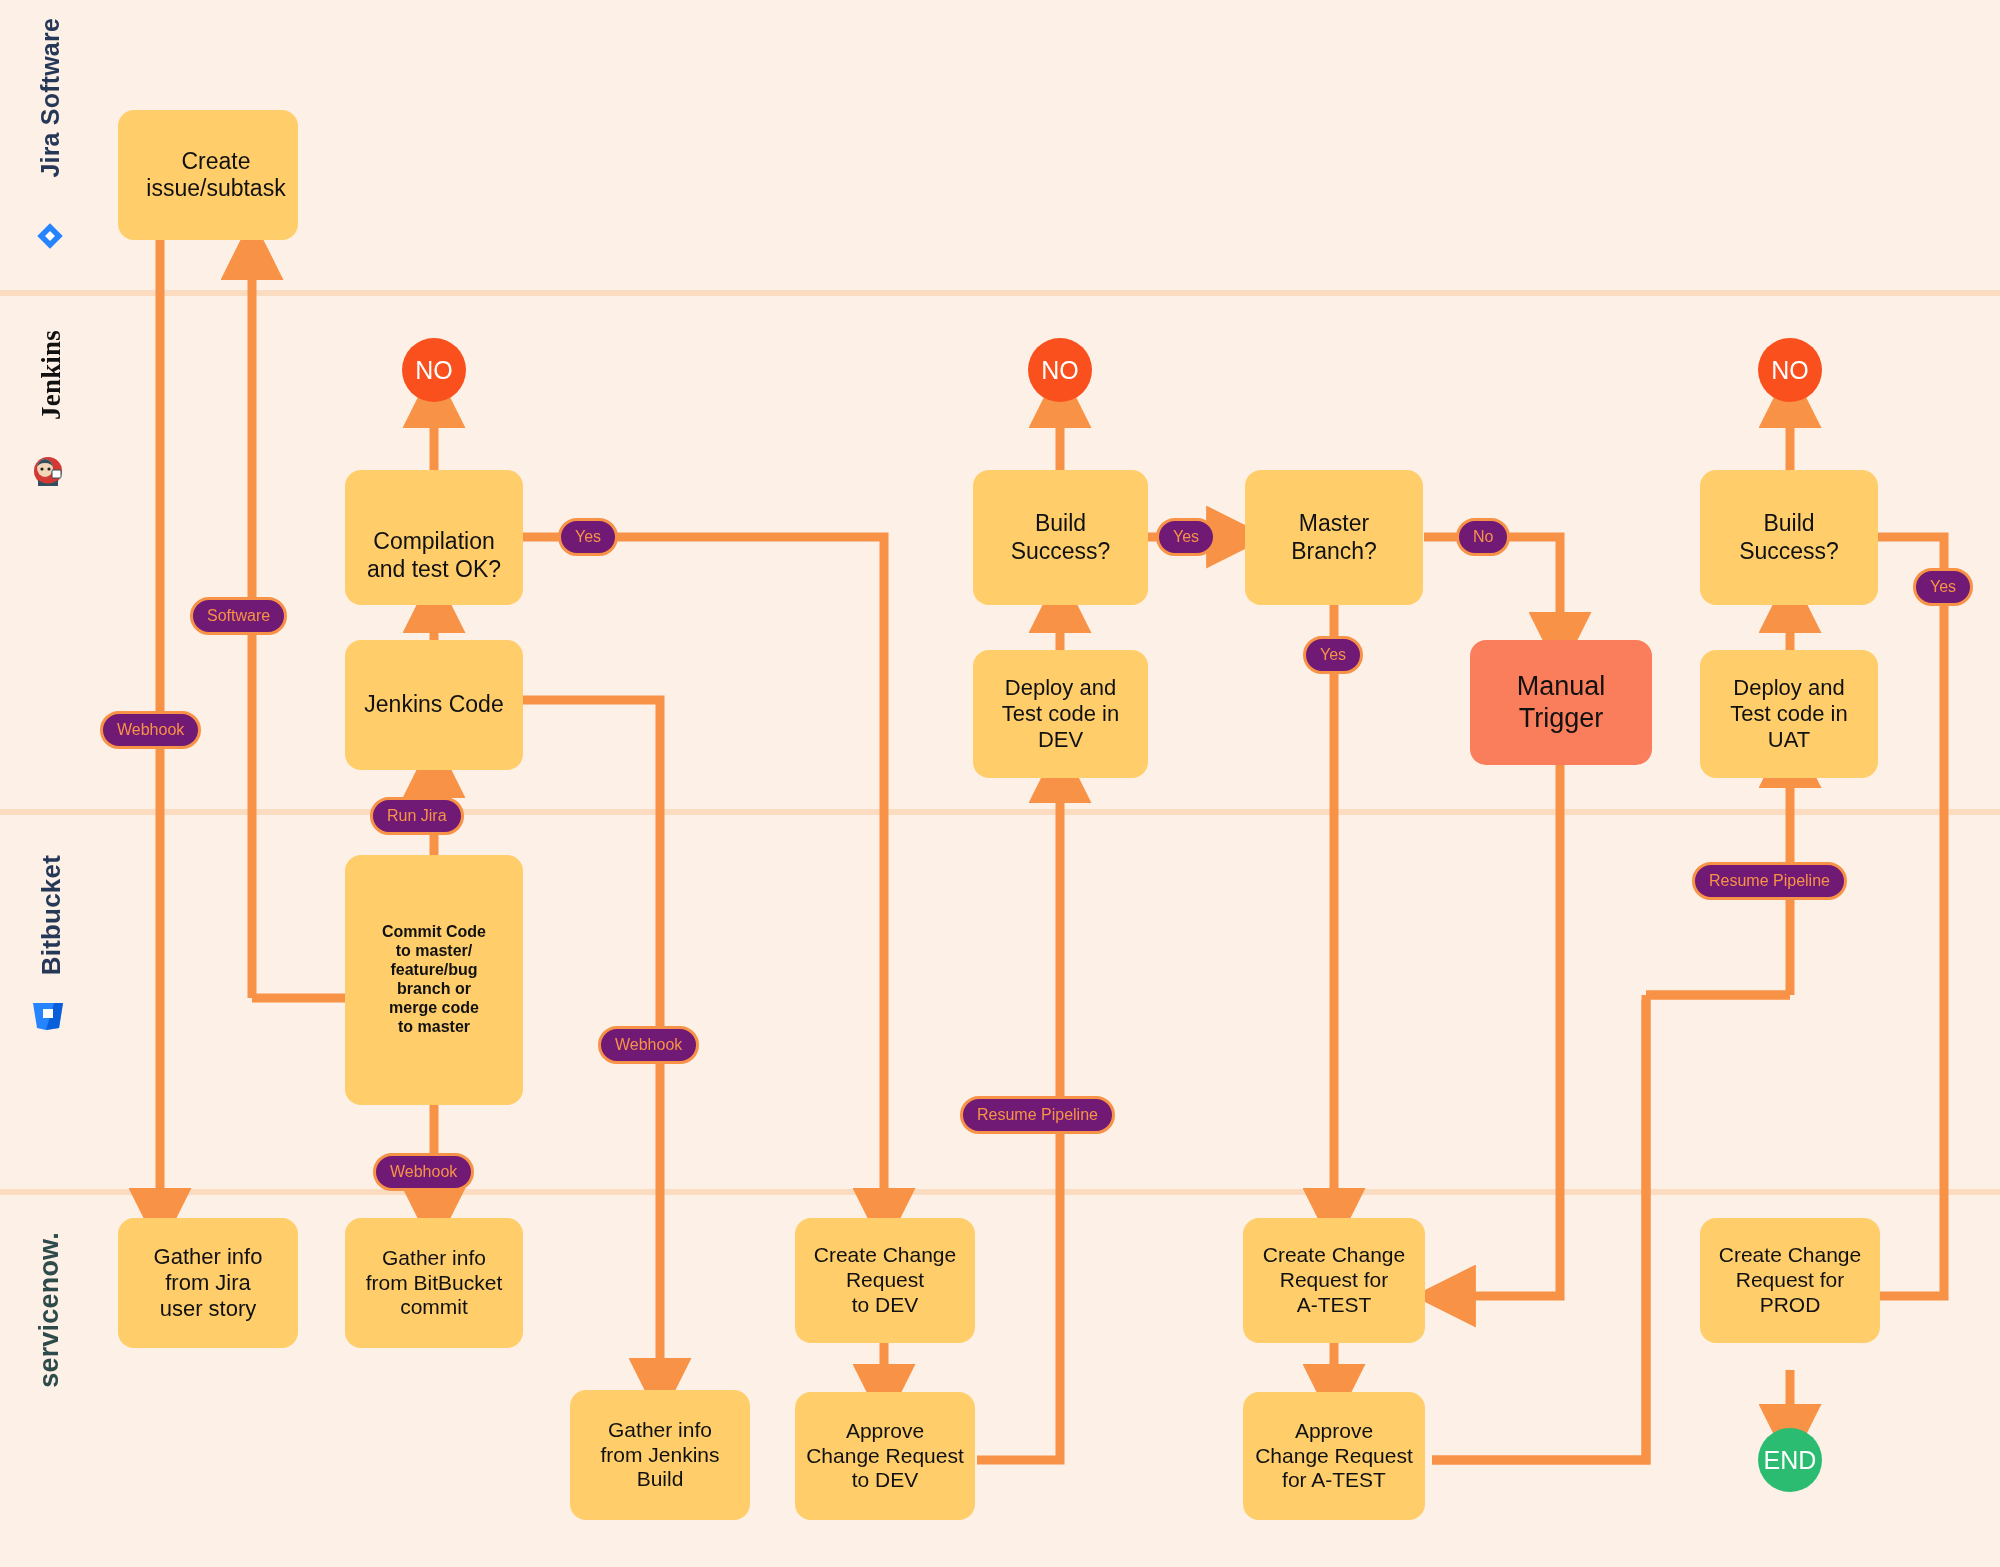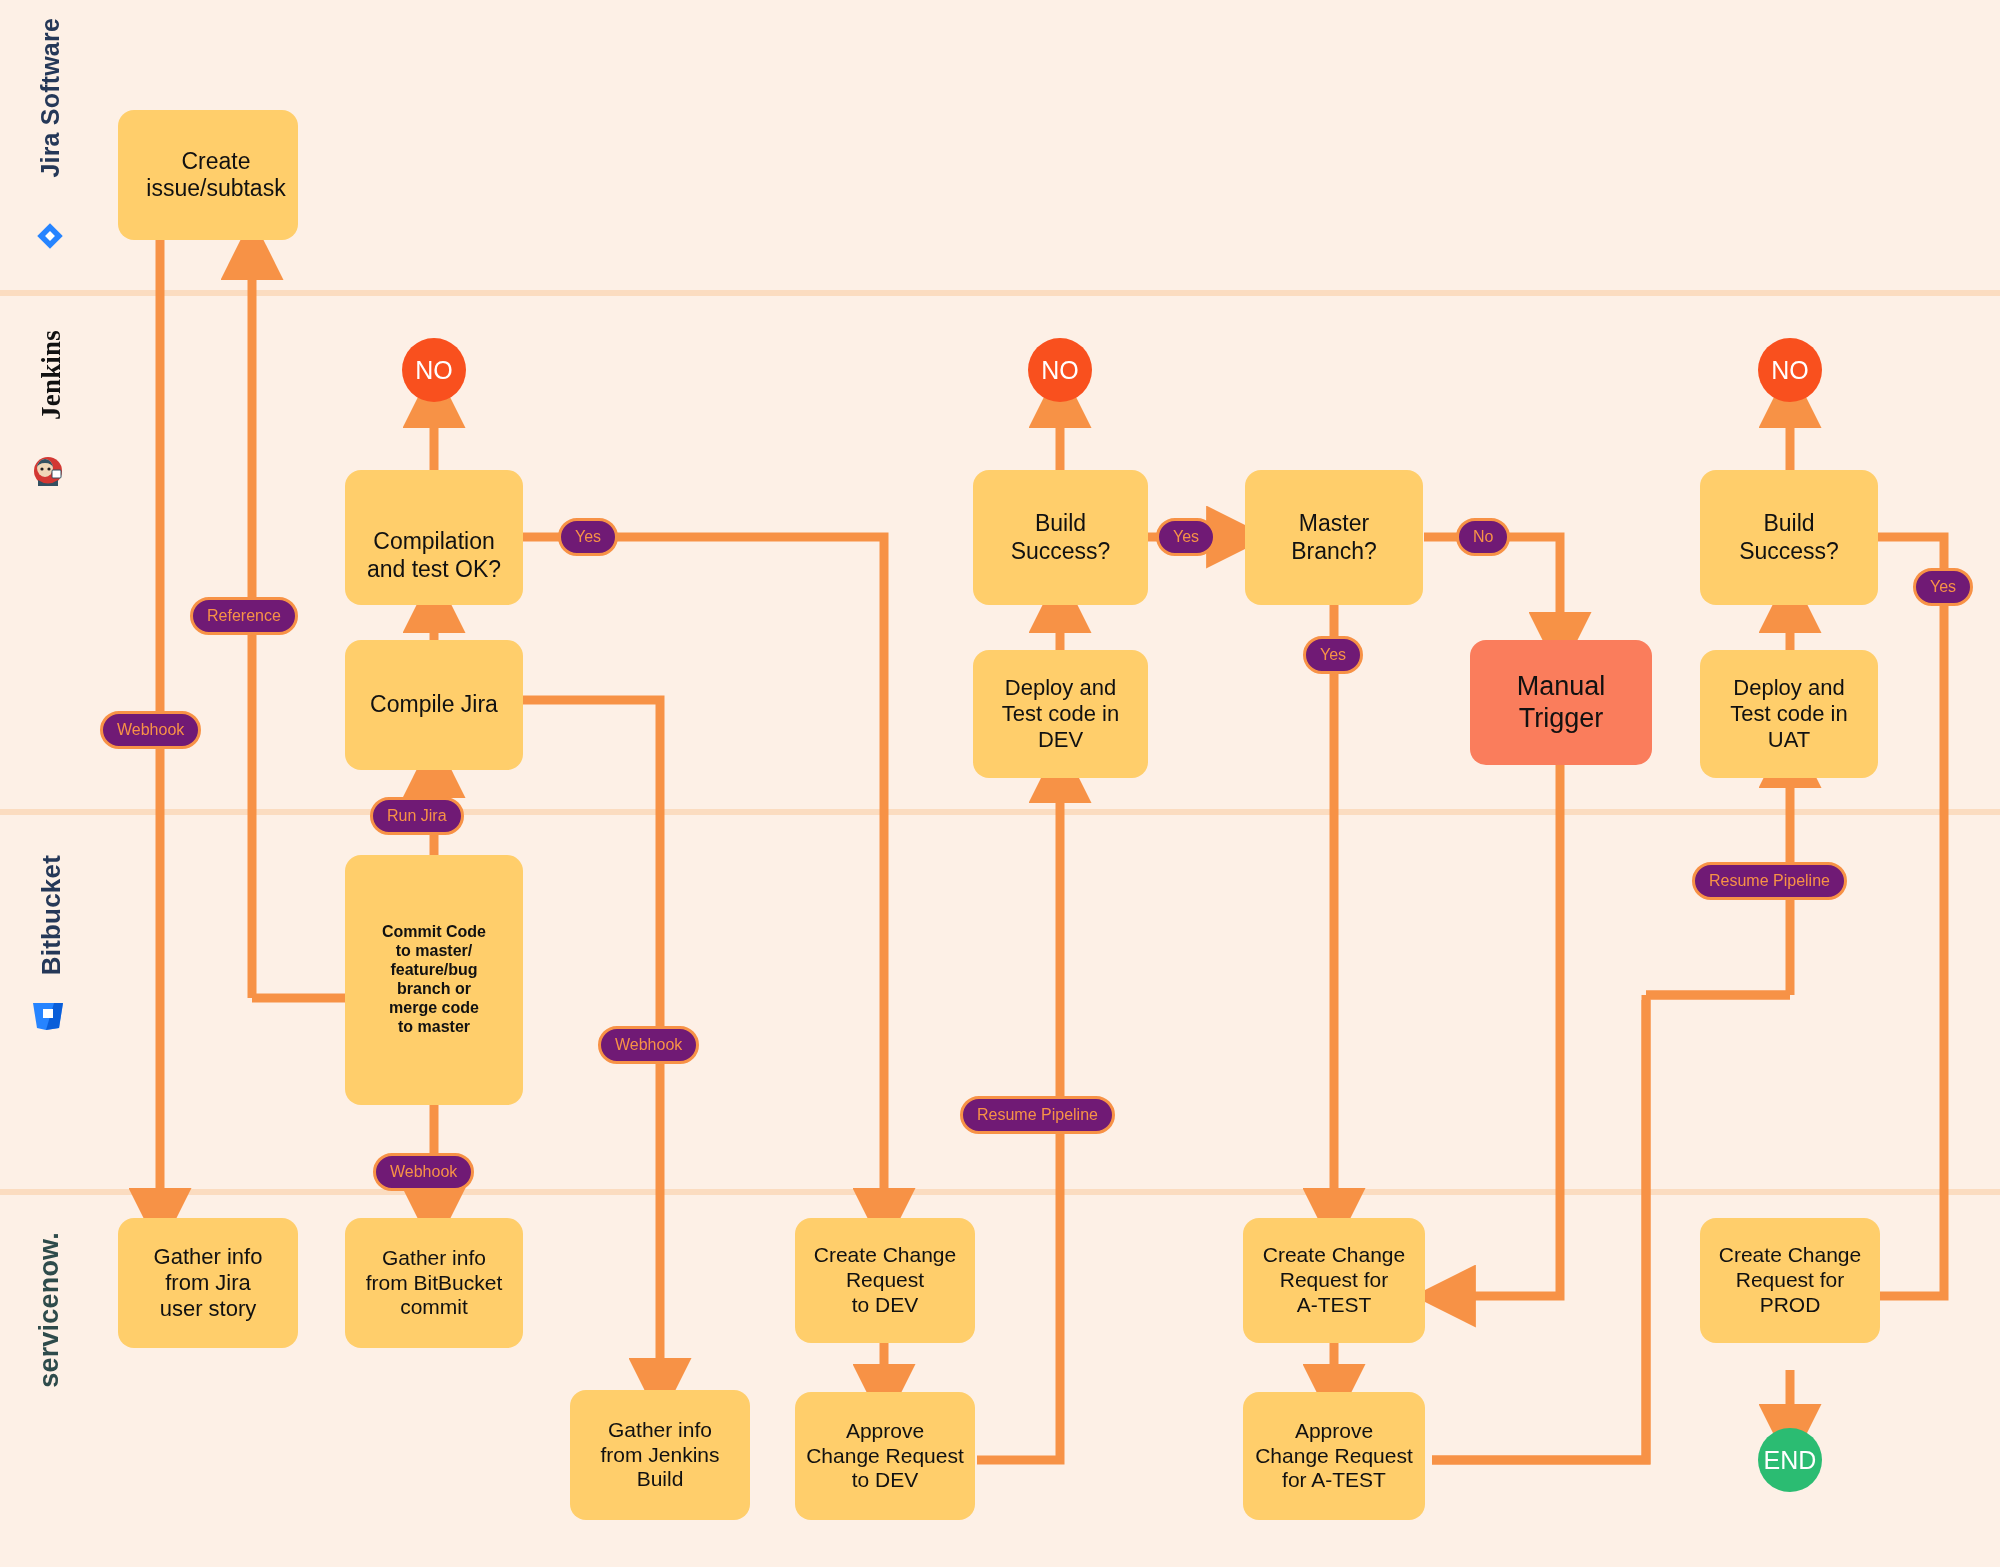--- a/index.html
+++ b/index.html
@@ -181,21 +181,21 @@
       <div>Build<br>Success?</div>
     </div>
   <div class="node-text" style="left:1245px;top:470px;width:178px;height:135px;font-size:23px;">
       <div>Master<br>Branch?</div>
     </div>
   <div class="node-text" style="left:1700px;top:470px;width:178px;height:135px;font-size:23px;">
       <div>Build<br>Success?</div>
     </div>
 
   <div class="node-text" style="left:345px;top:640px;width:178px;height:130px;font-size:23px;">
-      <div>Compile Jira</div>
+      <div>Jenkins Code</div>
     </div>
   <div class="node-text" style="left:973px;top:650px;width:175px;height:128px;font-size:22px;">
       <div>Deploy and<br>Test code in<br>DEV</div>
     </div>
   <div class="node-text" style="left:1470px;top:640px;width:182px;height:125px;font-size:27px;">
       <div>Manual<br>Trigger</div>
     </div>
   <div class="node-text" style="left:1700px;top:650px;width:178px;height:128px;font-size:22px;">
       <div>Deploy and<br>Test code in<br>UAT</div>
     </div>
@@ -227,21 +227,21 @@
   <div class="node-text" style="left:1235px;top:1392px;width:198px;height:128px;font-size:21px;">
       <div>Approve<br>Change Request<br>for A-TEST</div>
     </div>
 
   <div class="node-text" style="left:1696px;top:1218px;width:188px;height:125px;font-size:21px;">
       <div>Create Change<br>Request for<br>PROD</div>
     </div>
   <div class="term-text" style="left:1758px;top:1428px;width:64px;height:64px;">END</div>
 
   <div class="edge-label" style="left:100px;top:711px;">Webhook</div>
-  <div class="edge-label" style="left:190px;top:597px;">Reference</div>
+  <div class="edge-label" style="left:190px;top:597px;">Software</div>
   <div class="edge-label" style="left:370px;top:797px;">Run Jira</div>
   <div class="edge-label" style="left:373px;top:1153px;">Webhook</div>
   <div class="edge-label" style="left:598px;top:1026px;">Webhook</div>
 
   <div class="edge-label" style="left:558px;top:518px;">Yes</div>
   <div class="edge-label" style="left:1156px;top:518px;">Yes</div>
   <div class="edge-label" style="left:1456px;top:518px;">No</div>
   <div class="edge-label" style="left:1303px;top:636px;">Yes</div>
   <div class="edge-label" style="left:1913px;top:568px;">Yes</div>
 

